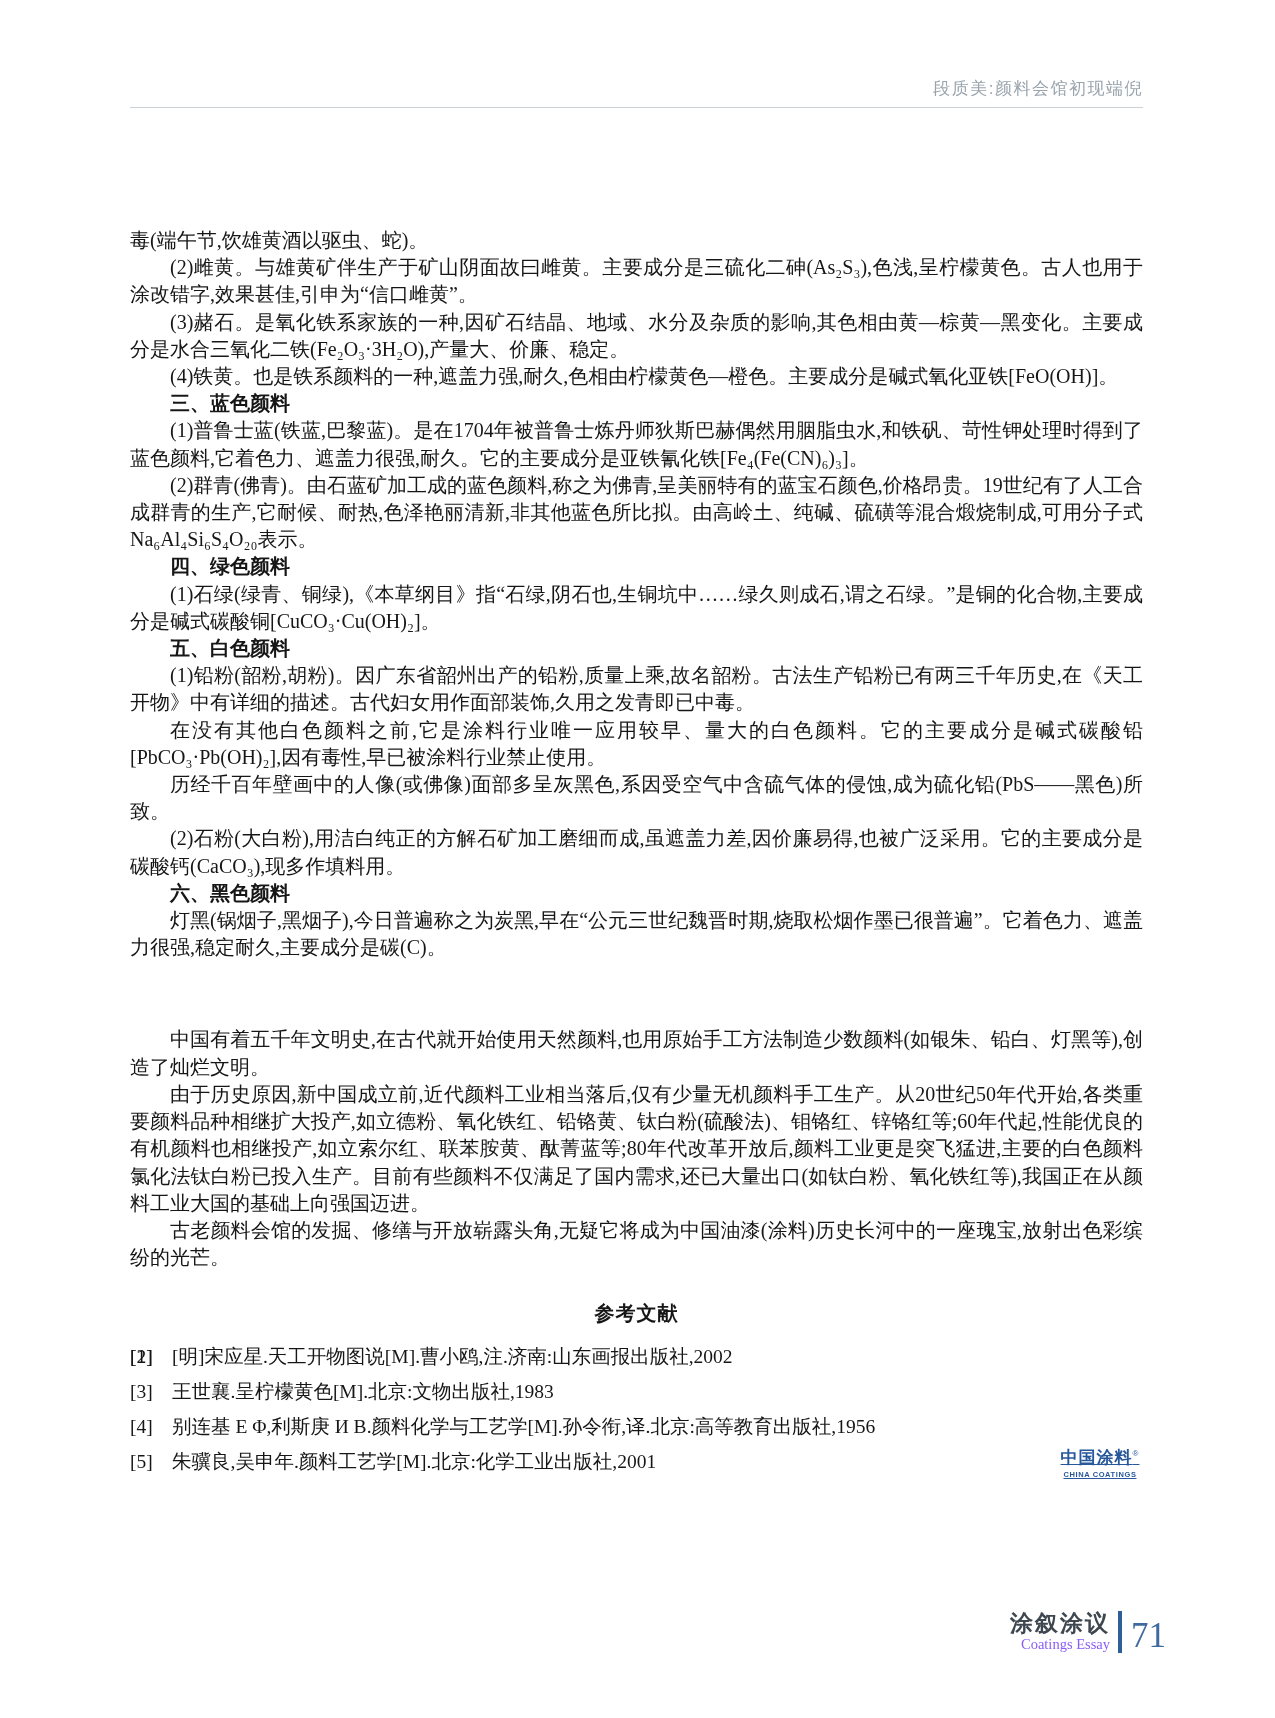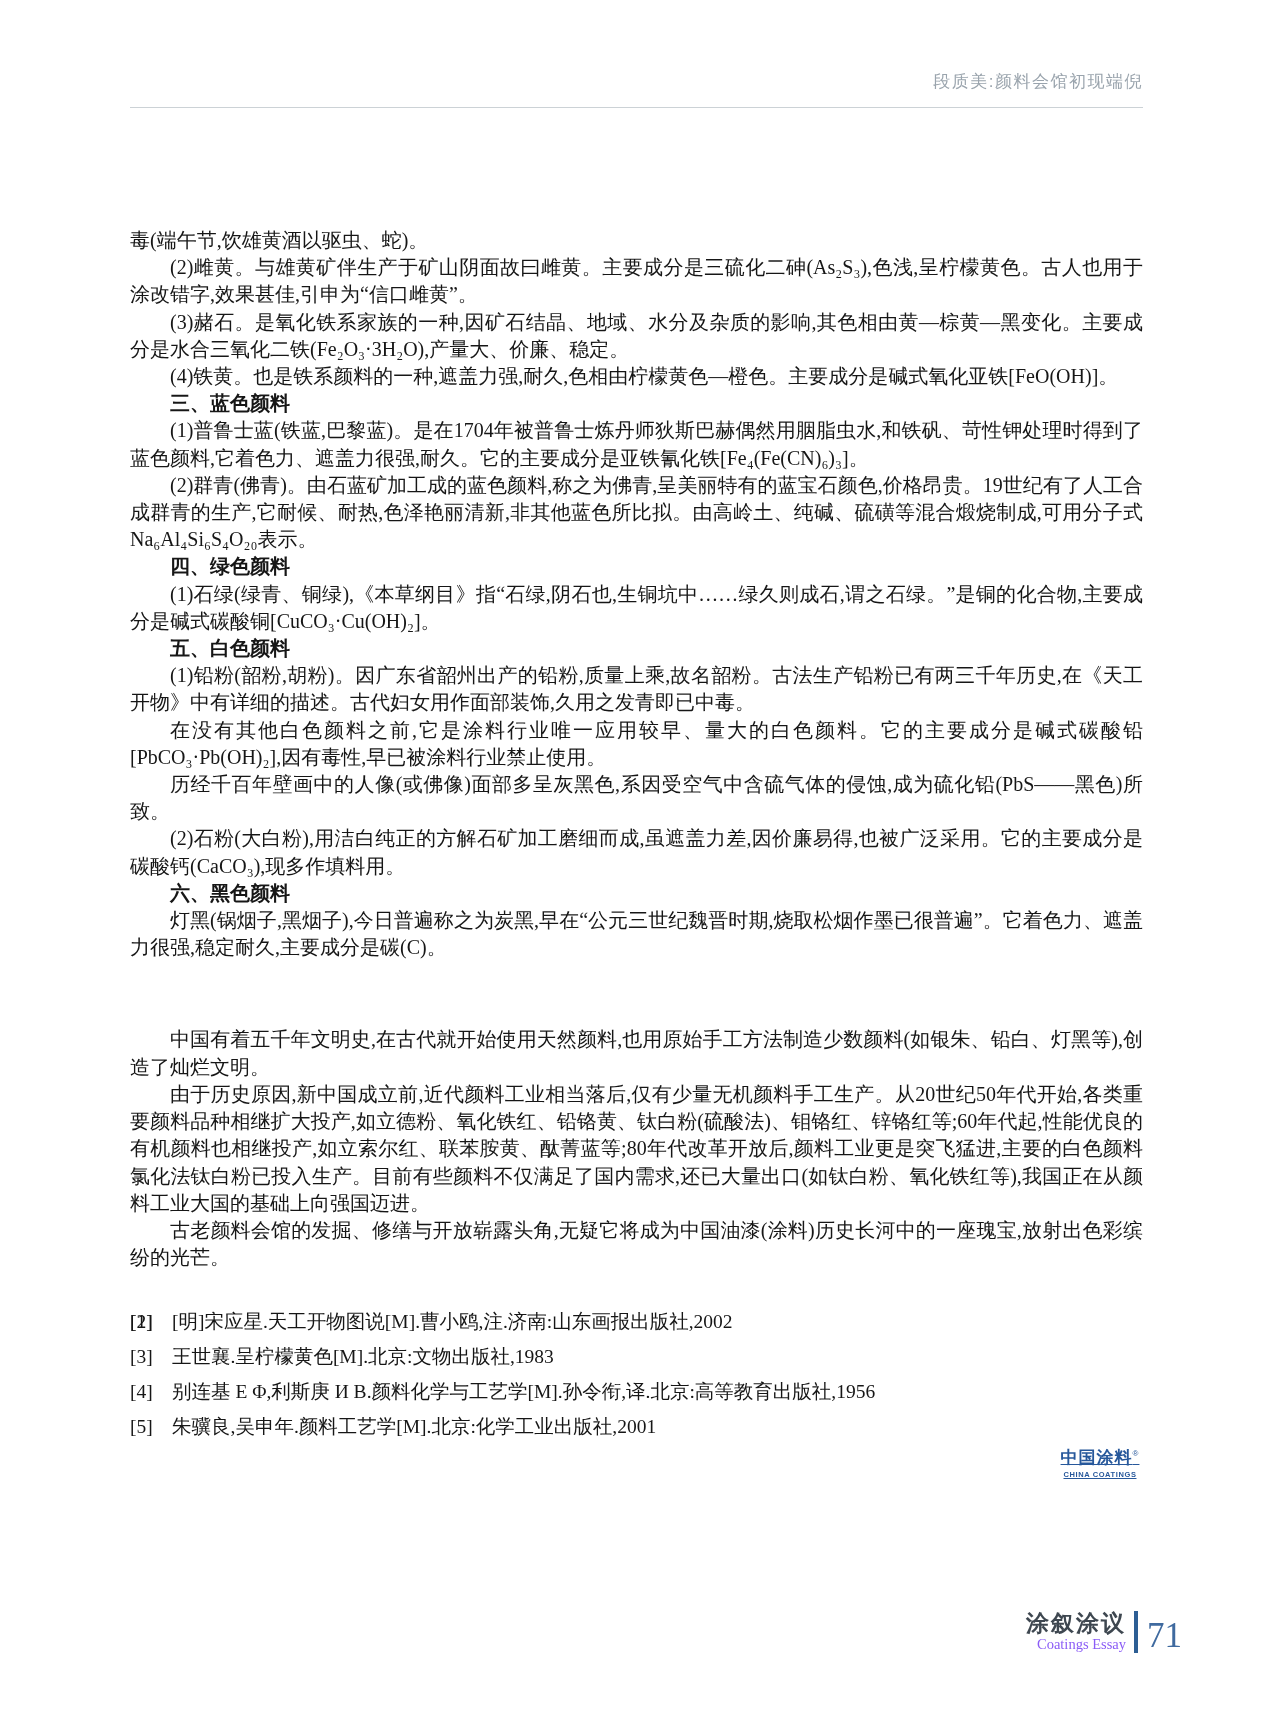--- a/index.html
+++ b/index.html
@@ -9,21 +9,21 @@
     background:#ffffff;
     overflow:hidden;
     font-family:"Liberation Serif","DejaVu Serif",serif;
     color:#161616;
   }
   
   .header{
     position:absolute;top:0;left:130px;width:1013px;height:108px;
     box-sizing:border-box;border-bottom:1px solid #ccd2d6;
     display:flex;justify-content:flex-end;align-items:flex-end;
-    padding-bottom:14px;
+    padding-bottom:7px;
   }
   .header-title{
     font-family:"Liberation Sans","DejaVu Sans",sans-serif;
     font-size:17px;color:#9aa4ad;letter-spacing:1.5px;
   }
   
   .article{
     position:absolute;top:227px;left:130px;width:1013px;
     font-size:20px;line-height:27.2px;
     text-align:justify;text-justify:inter-ideograph;
@@ -52,21 +52,21 @@
     text-decoration:underline;
   }
   .logo-cn{font-size:17px;font-weight:bold;letter-spacing:1px;white-space:nowrap;}
   .logo-reg{font-size:8px;vertical-align:super;font-weight:normal;}
   .logo-en{font-size:7.5px;font-weight:bold;letter-spacing:0.6px;margin-top:1px;white-space:nowrap;}
   
   .footer{
     position:absolute;left:1010px;top:1610px;
     display:flex;align-items:center;
   }
-  .footer-labels{text-align:right;margin-left:16px;}
+  .footer-labels{text-align:right;}
   .footer-cn{
     font-family:"Liberation Sans","DejaVu Sans",sans-serif;
     font-weight:bold;font-size:23px;color:#3e4750;letter-spacing:2px;line-height:26px;
   }
   .footer-en{
     font-family:"Liberation Serif","DejaVu Serif",serif;
     font-size:14.5px;color:#8b5cf6;line-height:17px;
   }
   .footer-bar{width:4px;height:42px;background:#2d5e94;margin:0 9px 0 8px;}
   .footer-page{
@@ -101,20 +101,21 @@
       <div class="para">(2)石粉(大白粉),用洁白纯正的方解石矿加工磨细而成,虽遮盖力差,因价廉易得,也被广泛采用。它的主要成分是碳酸钙(CaCO₃),现多作填料用。</div>
       <div class="heading">六、黑色颜料</div>
       <div class="para">灯黑(锅烟子,黑烟子),今日普遍称之为炭黑,早在“公元三世纪魏晋时期,烧取松烟作墨已很普遍”。它着色力、遮盖力很强,稳定耐久,主要成分是碳(C)。</div>
       <div class="gap gap-lg"></div>
       <div class="para">中国有着五千年文明史,在古代就开始使用天然颜料,也用原始手工方法制造少数颜料(如银朱、铅白、灯黑等),创造了灿烂文明。</div>
       <div class="para">由于历史原因,新中国成立前,近代颜料工业相当落后,仅有少量无机颜料手工生产。从20世纪50年代开始,各类重要颜料品种相继扩大投产,如立德粉、氧化铁红、铅铬黄、钛白粉(硫酸法)、钼铬红、锌铬红等;60年代起,性能优良的有机颜料也相继投产,如立索尔红、联苯胺黄、酞菁蓝等;80年代改革开放后,颜料工业更是突飞猛进,主要的白色颜料氯化法钛白粉已投入生产。目前有些颜料不仅满足了国内需求,还已大量出口(如钛白粉、氧化铁红等),我国正在从颜料工业大国的基础上向强国迈进。</div>
       <div class="para">古老颜料会馆的发掘、修缮与开放崭露头角,无疑它将成为中国油漆(涂料)历史长河中的一座瑰宝,放射出色彩缤纷的光芒。</div>
     </div>
 
   <div class="references">
+    <div class="ref-title">参考文献</div>
     <div>
 
     <div class="ref-row"><span class="ref-label">[1]</span></div>
         <div class="ref-row"><span class="ref-label">[2]</span><span class="ref-text">[明]宋应星.天工开物图说[M].曹小鸥,注.济南:山东画报出版社,2002</span></div>
         <div class="ref-row"><span class="ref-label">[3]</span><span class="ref-text">王世襄.呈柠檬黄色[M].北京:文物出版社,1983</span></div>
         <div class="ref-row"><span class="ref-label">[4]</span><span class="ref-text">别连基 Ε Φ,利斯庚 И В.颜料化学与工艺学[M].孙令衔,译.北京:高等教育出版社,1956</span></div>
         <div class="ref-row"><span class="ref-label">[5]</span><span class="ref-text">朱骥良,吴申年.颜料工艺学[M].北京:化学工业出版社,2001</span></div>
       </div>
   </div>
 

